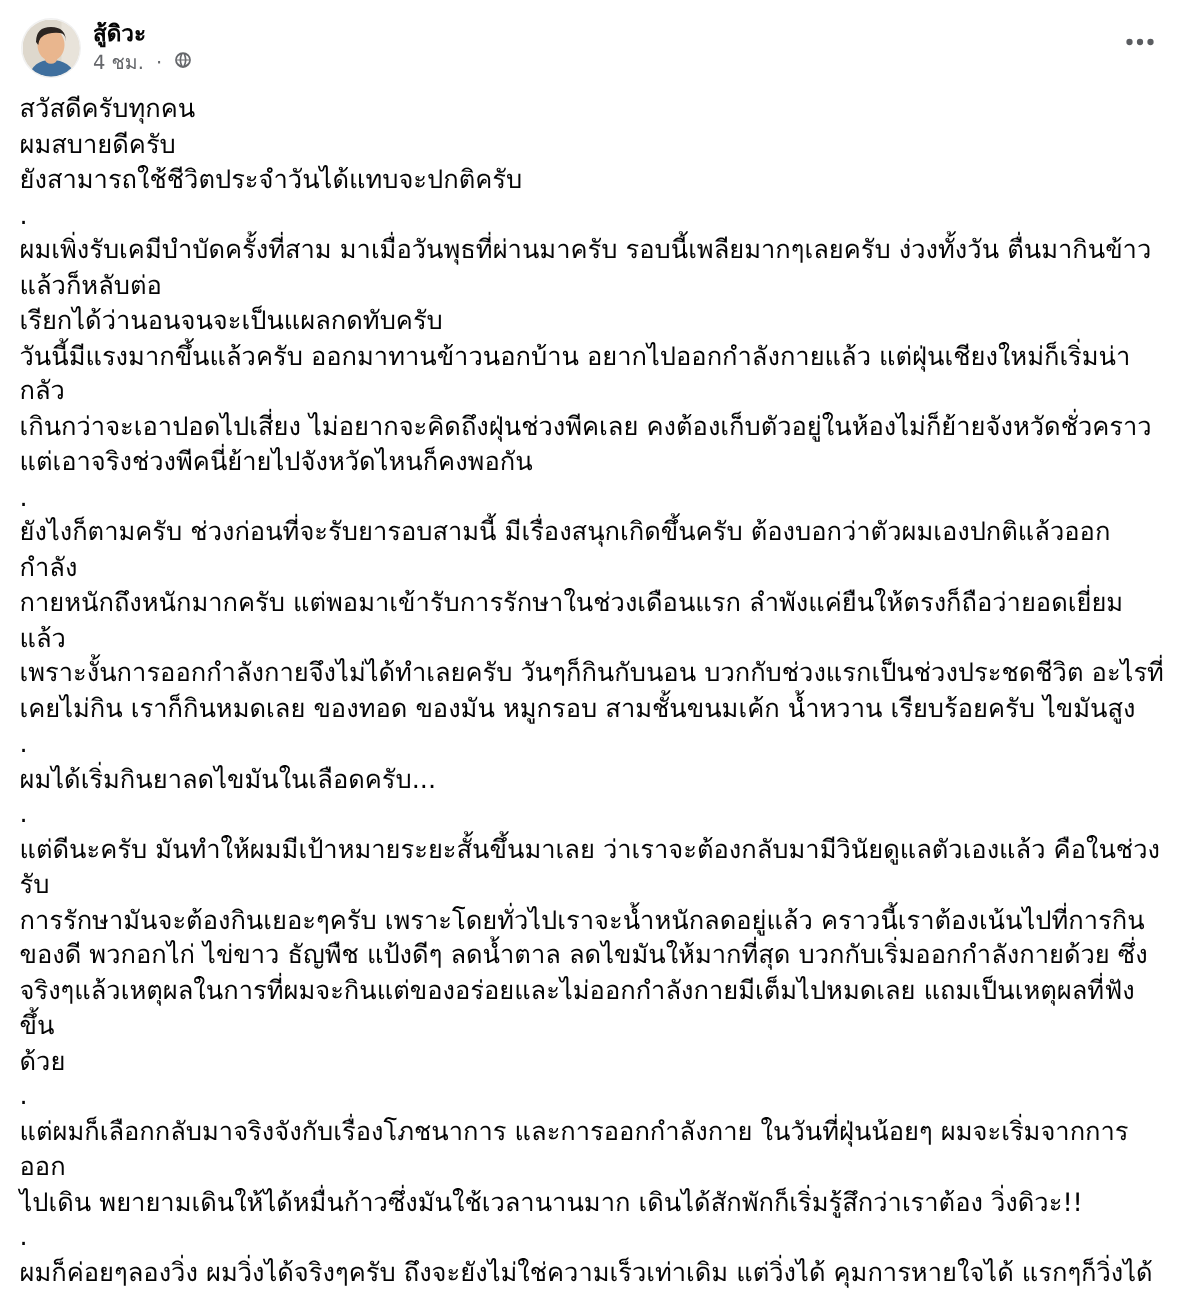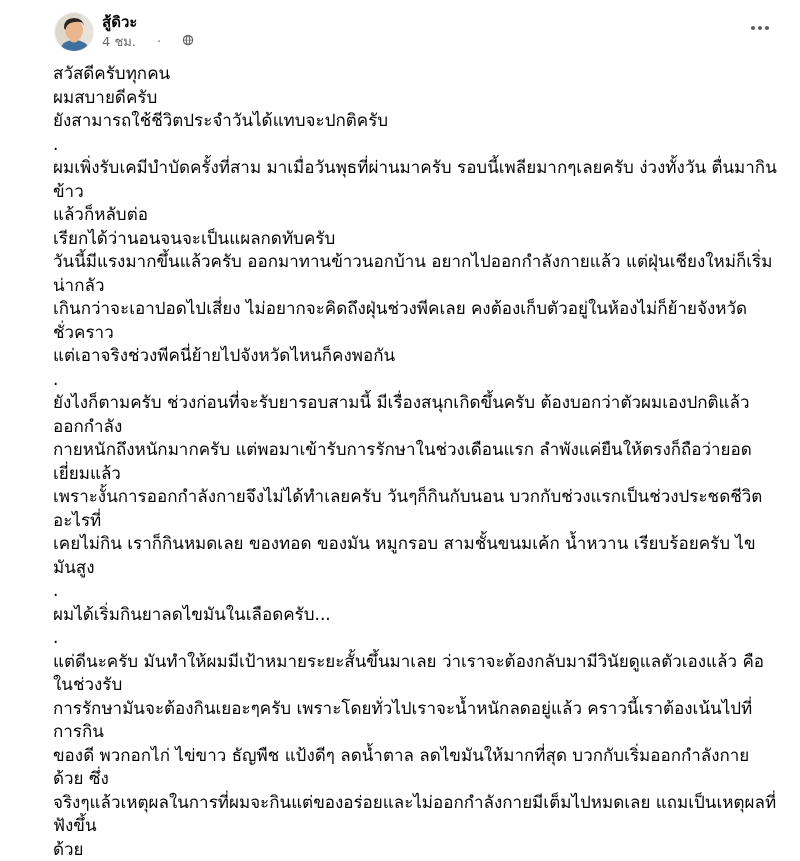--- a/index.html
+++ b/index.html
@@ -8,21 +8,20 @@
     height: 861px;
     background: #ffffff;
     font-family: "DejaVu Sans", "Liberation Sans", sans-serif;
     overflow: hidden;
   }
   .post {
     width: 800px;
     height: 861px;
     background: #ffffff;
     position: relative;
-    padding-left: 40px;
   }
   .post-header {
     display: flex;
     align-items: flex-start;
     padding: 12px 16px 0 14px;
   }
   .avatar {
     width: 40px;
     height: 40px;
     border-radius: 50%;
@@ -40,21 +39,21 @@
   .author-name {
     font-size: 15px;
     font-weight: bold;
     color: #050505;
     line-height: 19px;
     cursor: pointer;
   }
   .post-meta {
     display: flex;
     align-items: center;
-    gap: 21px;
+    gap: 8px;
     margin-top: 2px;
     font-size: 13px;
     color: #65676b;
     line-height: 16px;
   }
   .post-meta .timestamp { cursor: pointer; }
   .meta-sep { color: #65676b; }
   .globe-icon { display: inline-block; }
   .options-button {
     width: 36px;

